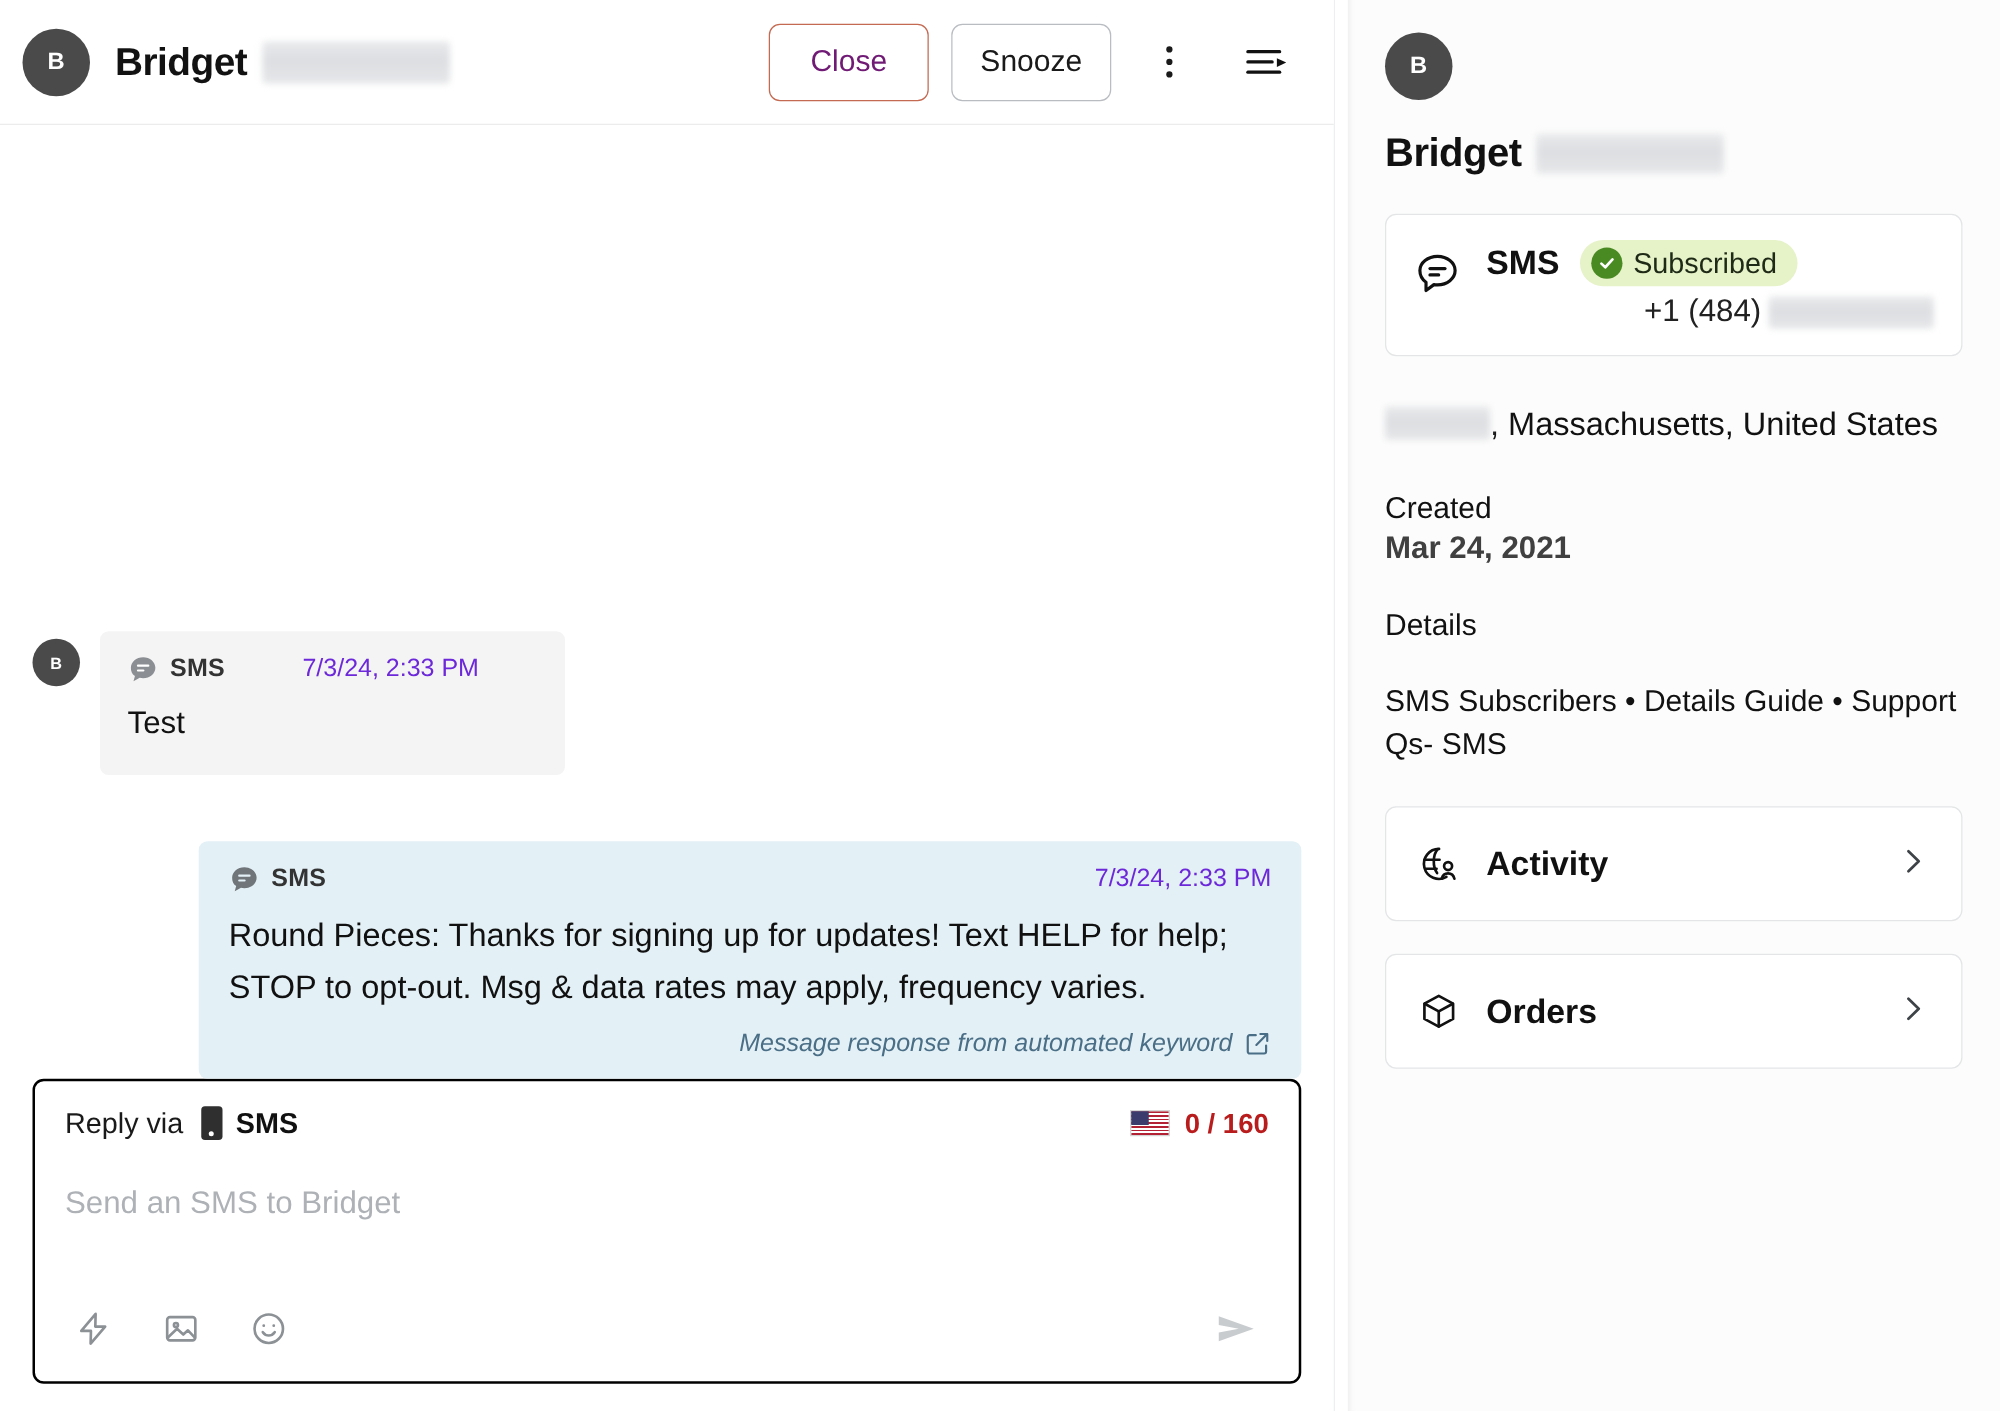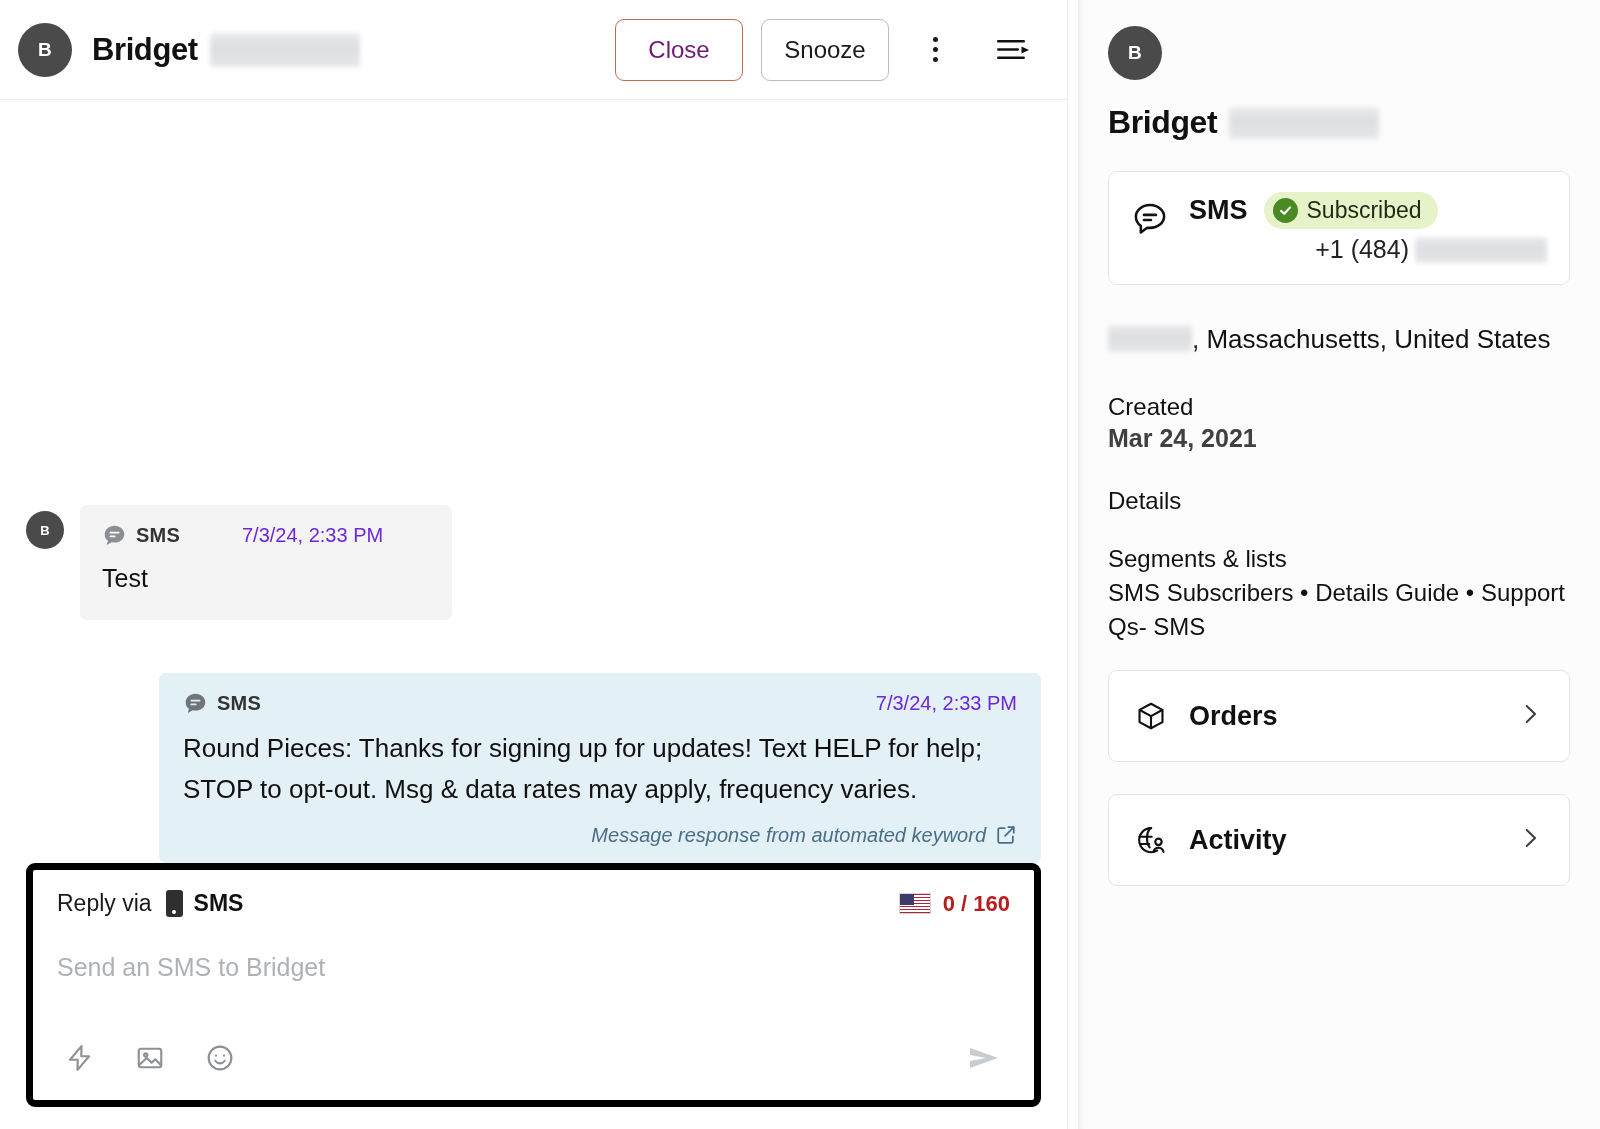--- a/index.html
+++ b/index.html
@@ -99,21 +99,21 @@
   .bubble.out .bubble-body { font-size: 26px; line-height: 1.58; }
   .bubble-foot {
     margin-top: 14px; display: flex; align-items: center; justify-content: flex-end;
     color: #4a6e86; font-size: 20px; cursor: pointer; font-style: italic;
   }
   .bubble-foot .ext { margin-left: 9px; display: flex; }
 
   
   .composer-wrap { padding: 0 26px 22px 26px; }
   .composer {
-    border: 7px solid #000000; border-radius: 9px; background: #fff;
+    border: 2px solid #000000; border-radius: 9px; background: #fff;
     height: 244px; padding: 20px 24px 16px 24px;
     display: flex; flex-direction: column;
   }
   .composer-top { display: flex; align-items: center; }
   .reply-via { font-size: 23px; color: #1a1a1a; }
   .phone-glyph {
     width: 17px; height: 27px; border-radius: 3px; background: #2f2f2f;
     margin: 0 11px 0 14px; position: relative; display: inline-block; vertical-align: middle;
   }
   .phone-glyph:after { content:""; position:absolute; left:50%; bottom:3px; transform:translateX(-50%); width:4px;height:4px;border-radius:50%;background:#fff;}
@@ -361,53 +361,52 @@
     <div class="field-block">
       <div class="field-label">Created</div>
       <div class="field-value">Mar 24, 2021</div>
     </div>
 
     <div class="field-block">
       <div class="field-label">Details</div>
     </div>
 
     <div class="field-block" style="margin-top:30px;">
-      <div class="field-label">Segments &amp; lists</div>
       <div class="seg-value">SMS Subscribers • Details Guide • Support Qs- SMS</div>
-    </div>
-
-    <div class="nav-card">
-      <span class="ic">
-        <svg width="32" height="32" viewBox="0 0 24 24" fill="none" stroke="#111" stroke-width="1.6" stroke-linecap="round" stroke-linejoin="round">
-          <path d="M12 2.8 20.6 7.4v9.2L12 21.2 3.4 16.6V7.4z"></path>
-          <path d="M3.6 7.5 12 12.1l8.4-4.6"></path>
-            <path d="M12 12.1v9"></path>
-        </svg>
-      </span>
-      <span class="nav-label">Orders</span>
-      <span class="sp"></span>
-      <span>
-        <svg width="26" height="26" viewBox="0 0 24 24" fill="none" stroke="#3d4347" stroke-width="2" stroke-linecap="round" stroke-linejoin="round">
-          <path d="M9 4.6 16.6 12 9 19.4"></path>
-        </svg>
-      </span>
     </div>
 
     <div class="nav-card" style="margin-top:32px;">
       <span class="ic">
         <svg width="32" height="32" viewBox="0 0 24 24" fill="none" stroke="#111" stroke-width="1.6" stroke-linecap="round" stroke-linejoin="round">
           <path d="M12.2 3.1a9 9 0 1 0 4.4 16.8"></path>
           <path d="M3.4 9.6h9.1M4.1 15h6.6"></path>
           <path d="M11.4 3.2c-3 3.4-3.2 10.6-.4 14.4"></path>
           <circle cx="17.6" cy="13.4" r="2.4"></circle>
           <path d="M13.8 21c.5-2 1.9-3.2 3.8-3.2s3.3 1.2 3.8 3.2"></path>
         </svg>
       </span>
       <span class="nav-label">Activity</span>
       <span class="sp"></span>
       <span>
         <svg width="26" height="26" viewBox="0 0 24 24" fill="none" stroke="#3d4347" stroke-width="2" stroke-linecap="round" stroke-linejoin="round">
           <path d="M9 4.6 16.6 12 9 19.4"></path>
         </svg>
       </span>
     </div>
+
+    <div class="nav-card">
+      <span class="ic">
+        <svg width="32" height="32" viewBox="0 0 24 24" fill="none" stroke="#111" stroke-width="1.6" stroke-linecap="round" stroke-linejoin="round">
+          <path d="M12 2.8 20.6 7.4v9.2L12 21.2 3.4 16.6V7.4z"></path>
+          <path d="M3.6 7.5 12 12.1l8.4-4.6"></path>
+            <path d="M12 12.1v9"></path>
+        </svg>
+      </span>
+      <span class="nav-label">Orders</span>
+      <span class="sp"></span>
+      <span>
+        <svg width="26" height="26" viewBox="0 0 24 24" fill="none" stroke="#3d4347" stroke-width="2" stroke-linecap="round" stroke-linejoin="round">
+          <path d="M9 4.6 16.6 12 9 19.4"></path>
+        </svg>
+      </span>
+    </div>
   </div>
 </div>
 
 </body></html>

